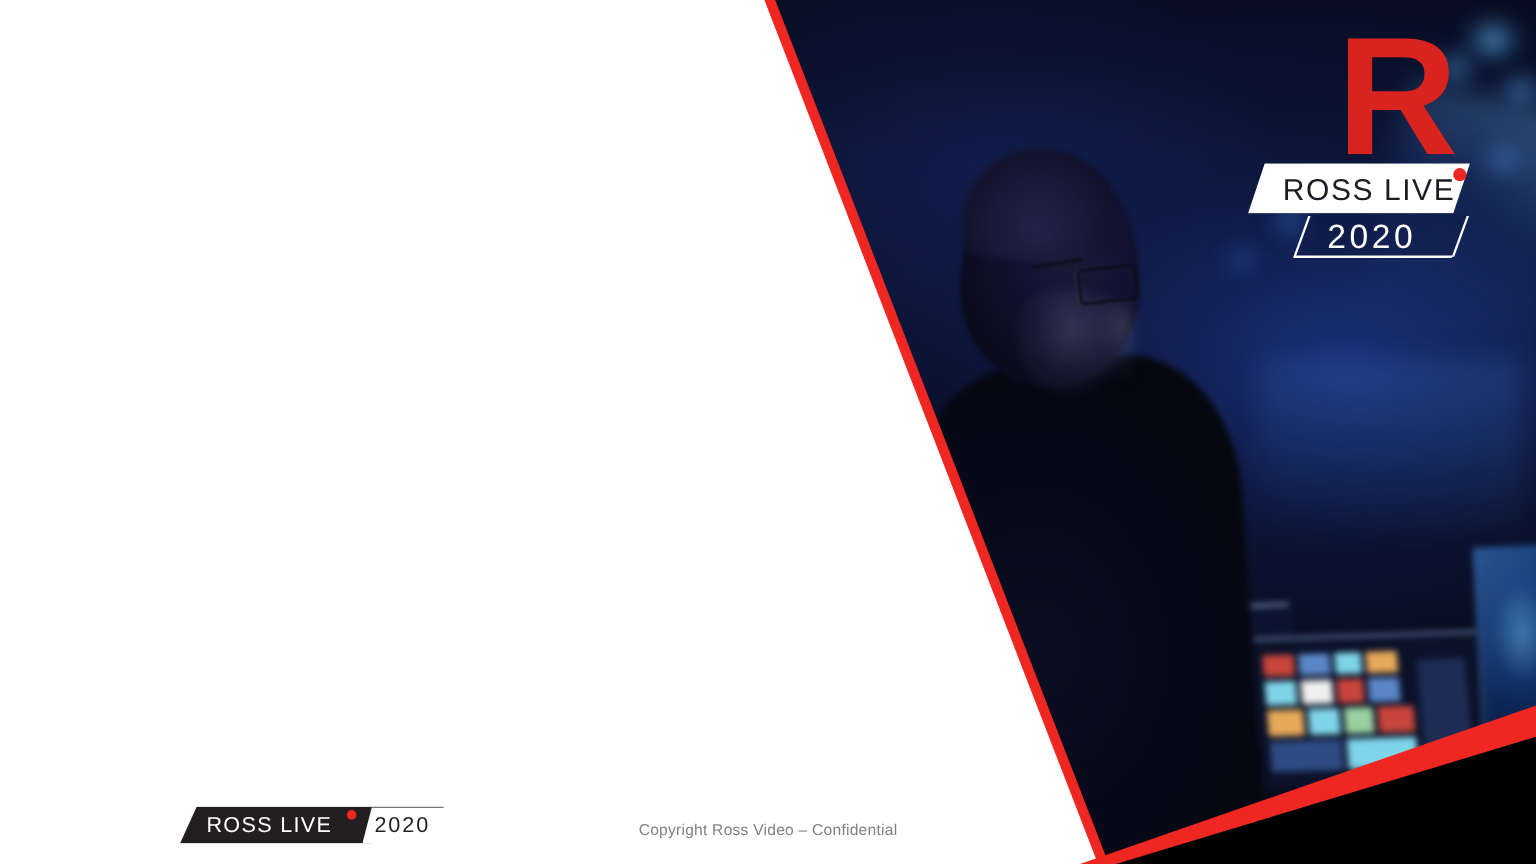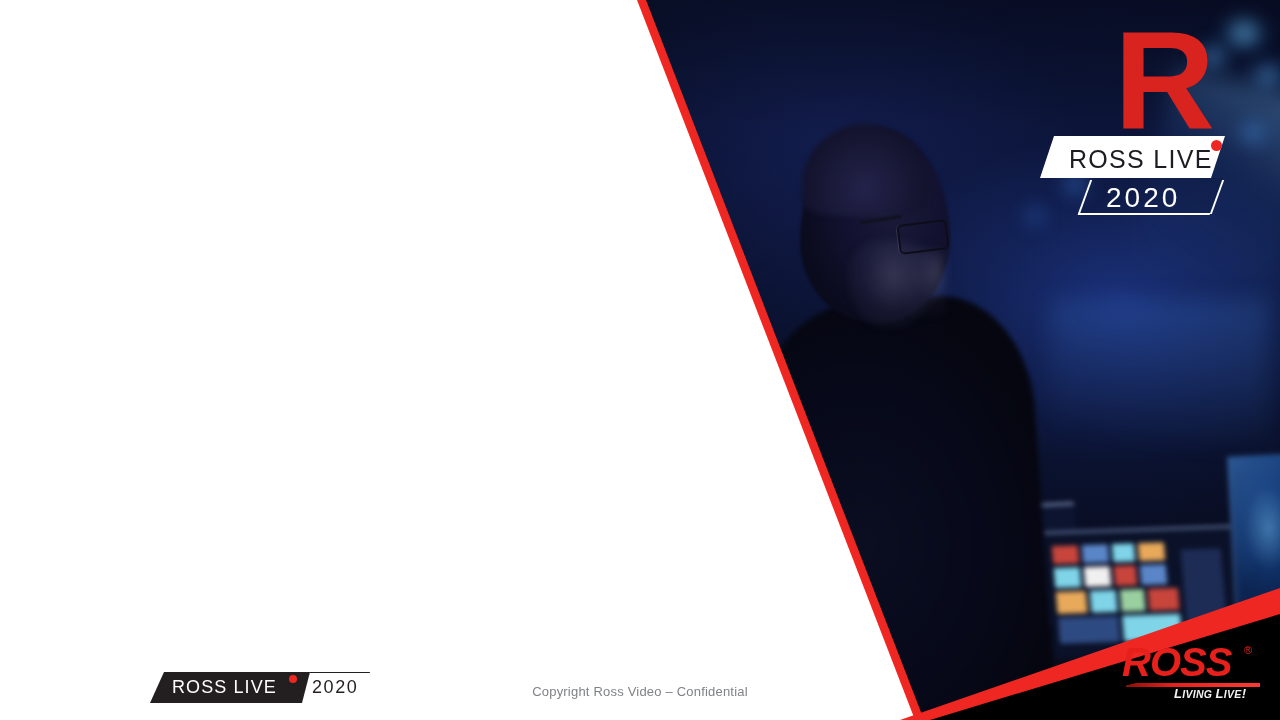--- a/index.html
+++ b/index.html
@@ -485,20 +485,14 @@
     <div class="logo-live-band"></div>
     <div class="logo-year-band"></div>
     <div class="logo-year-line-b"></div>
     <div class="logo-year-line-l"></div>
     <div class="logo-year-line-r"></div>
     <div class="logo-live-text">ROSS LIVE</div>
     <div class="logo-live-dot"></div>
     <div class="logo-year-text">2020</div>
   </div>
 
-  <div class="logo-br">
-    <div class="logo-br-ross">ROSS</div>
-    <div class="logo-br-reg">®</div>
-    <div class="logo-br-swoosh"></div>
-    <div class="logo-br-tag"><span>L</span><span class="sm">IVING </span><span>L</span><span class="sm">IVE</span><span>!</span></div>
-  </div>
 
 </div>
 
 </body></html>

